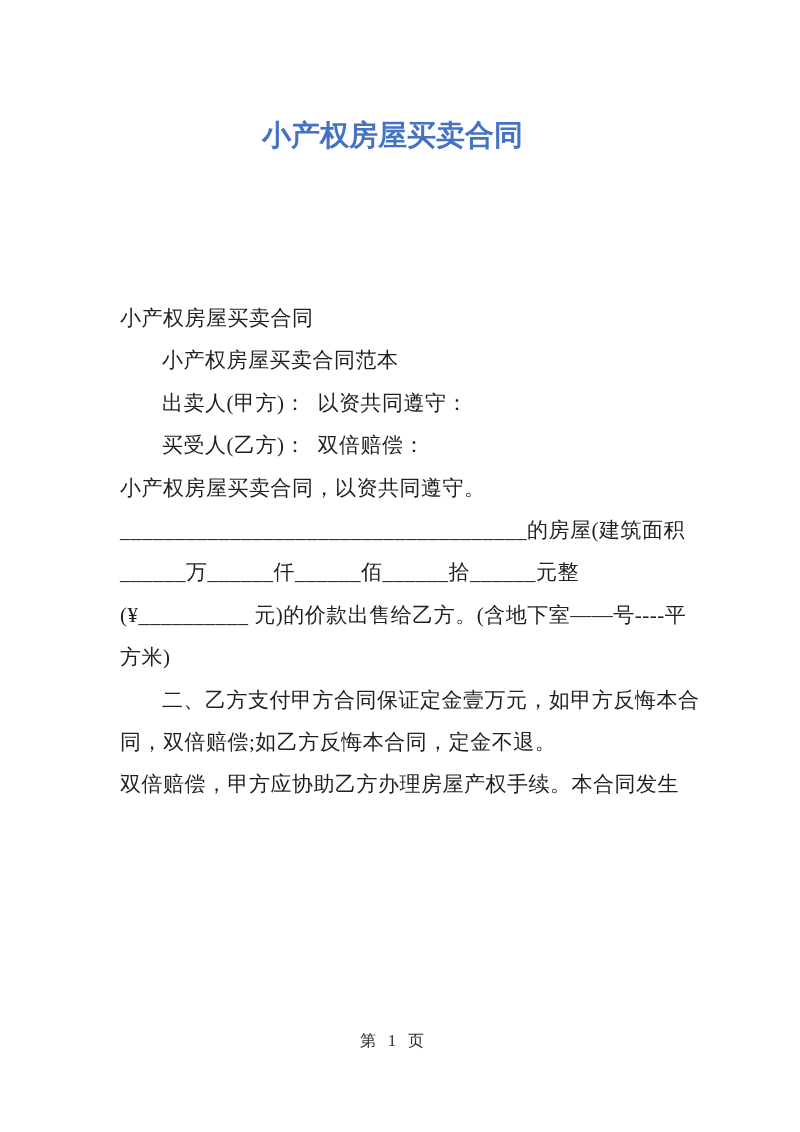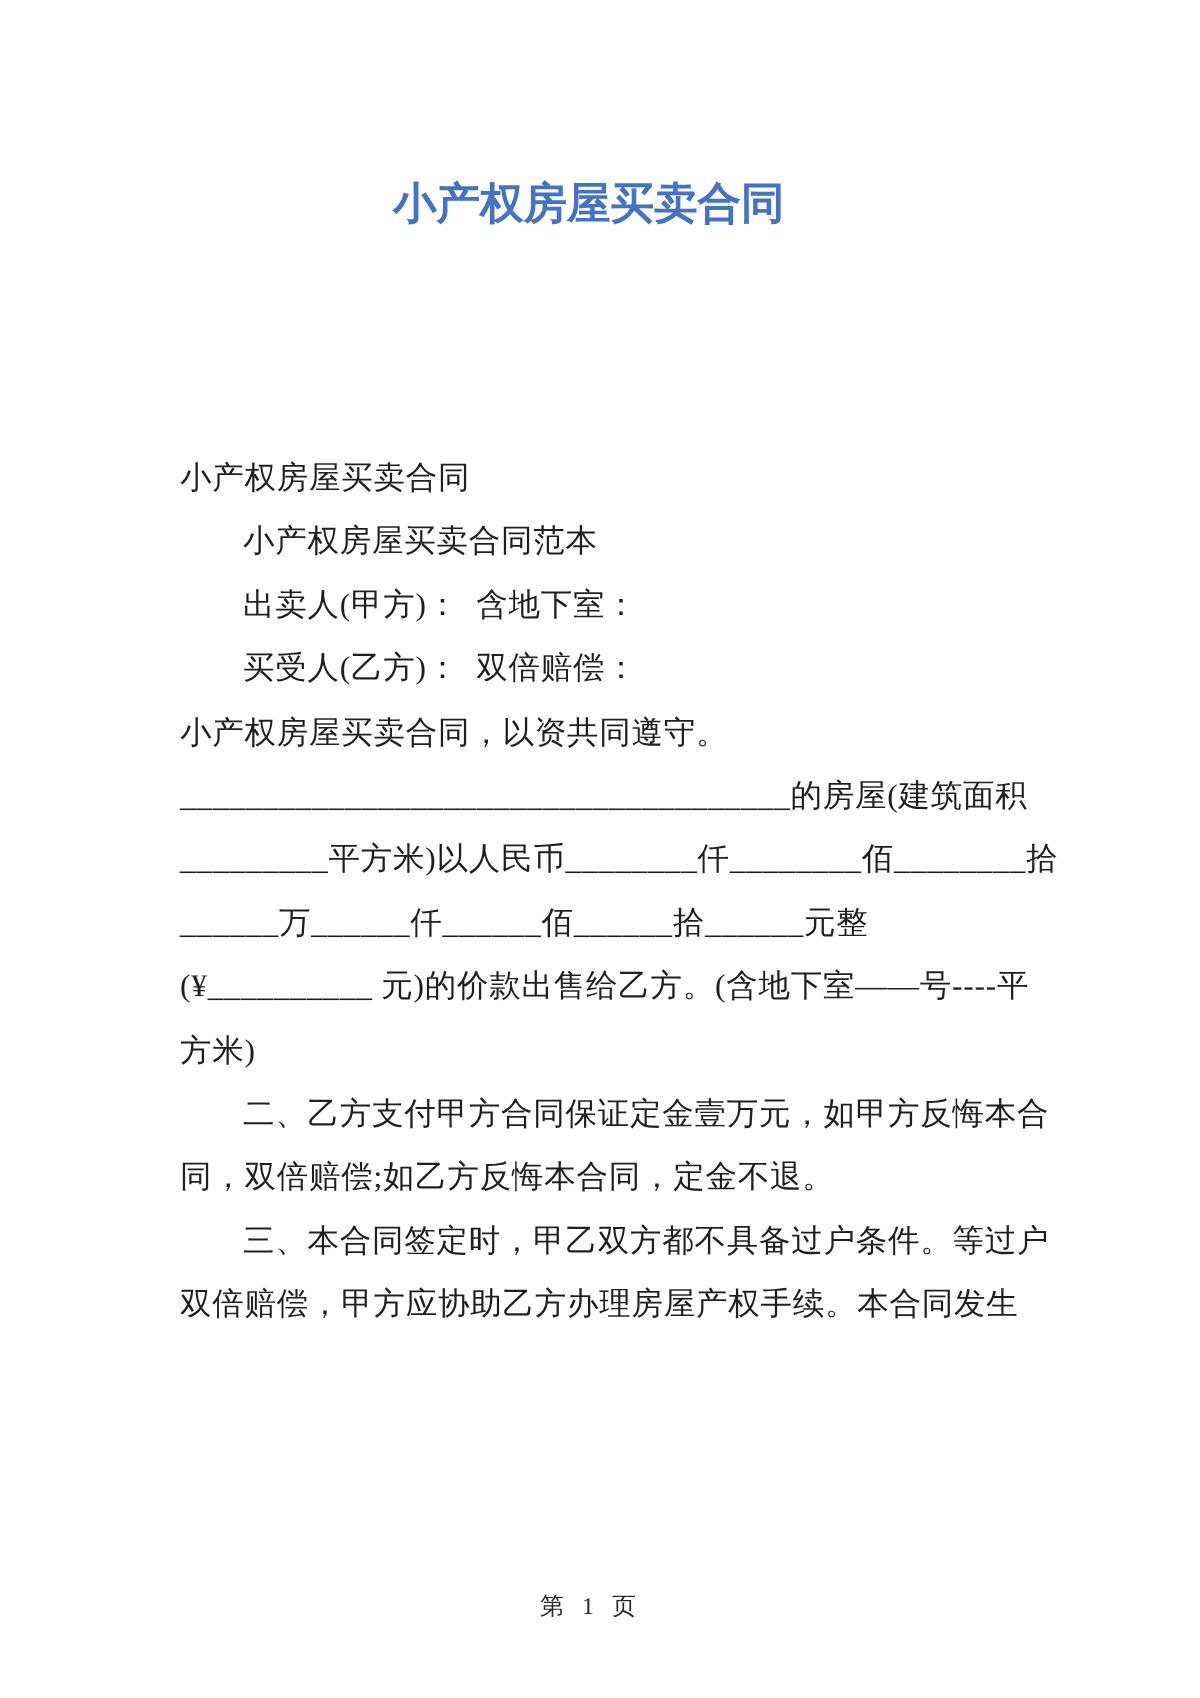--- a/index.html
+++ b/index.html
@@ -40,49 +40,47 @@
     height: 42.4px;
     line-height: 42.4px;
     white-space: pre;      
     letter-spacing: 0.5px;
   }
   .ind {
     text-indent: 2em;      
   }
   .doc-footer {
     position: absolute;
-    top: 1061px;
+    top: 1031px;
     left: 0;
     width: 100%;
     text-align: center;
     font-size: 16px;
     color: #2a2a2a;
     word-spacing: 6px;
     letter-spacing: 1px;
   }
 </style>
 </head>
 <body>
 
 <div class="page">
 
   <h1 class="doc-title" style="color: rgb(69, 115, 196);">小产权房屋买卖合同</h1>
 
   <div class="doc-body">
     <div class="line">小产权房屋买卖合同</div>
     <div class="line ind">小产权房屋买卖合同范本</div>
-    <div class="line ind">出卖人(甲方)：  含地下室：</div>
+    <div class="line ind">出卖人(甲方)：  以资共同遵守：</div>
     <div class="line ind">买受人(乙方)：  双倍赔偿：</div>
     <div class="line">小产权房屋买卖合同，以资共同遵守。</div>
     <div class="line">_____________________________________的房屋(建筑面积</div>
-    <div class="line">_________平方米)以人民币________仟________佰________拾</div>
     <div class="line">______万______仟______佰______拾______元整</div>
     <div class="line">(¥__________ 元)的价款出售给乙方。(含地下室——号----平</div>
     <div class="line">方米)</div>
     <div class="line ind">二、乙方支付甲方合同保证定金壹万元，如甲方反悔本合</div>
     <div class="line">同，双倍赔偿;如乙方反悔本合同，定金不退。</div>
-    <div class="line ind">三、本合同签定时，甲乙双方都不具备过户条件。等过户</div>
     <div class="line">双倍赔偿，甲方应协助乙方办理房屋产权手续。本合同发生</div>
   </div>
 
   <div class="doc-footer">第 1 页</div>
 
 </div>
 
 </body></html>

